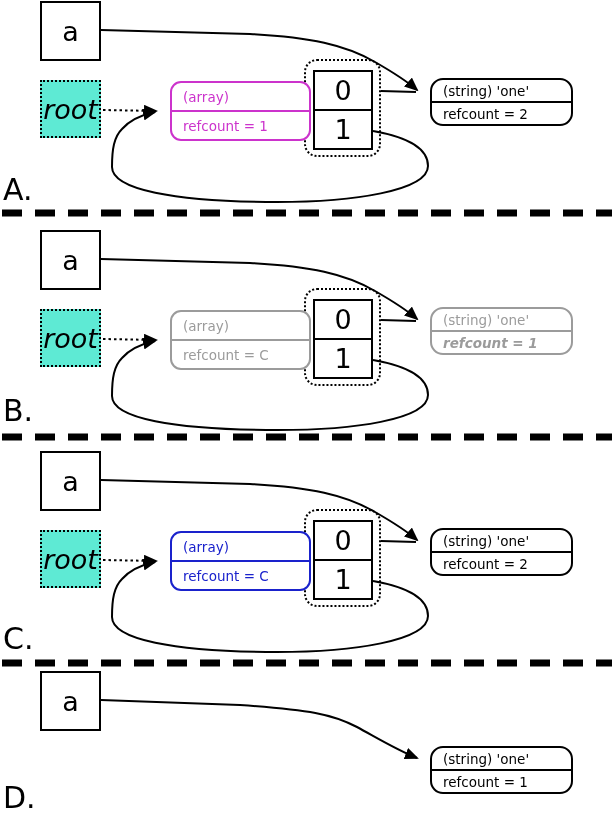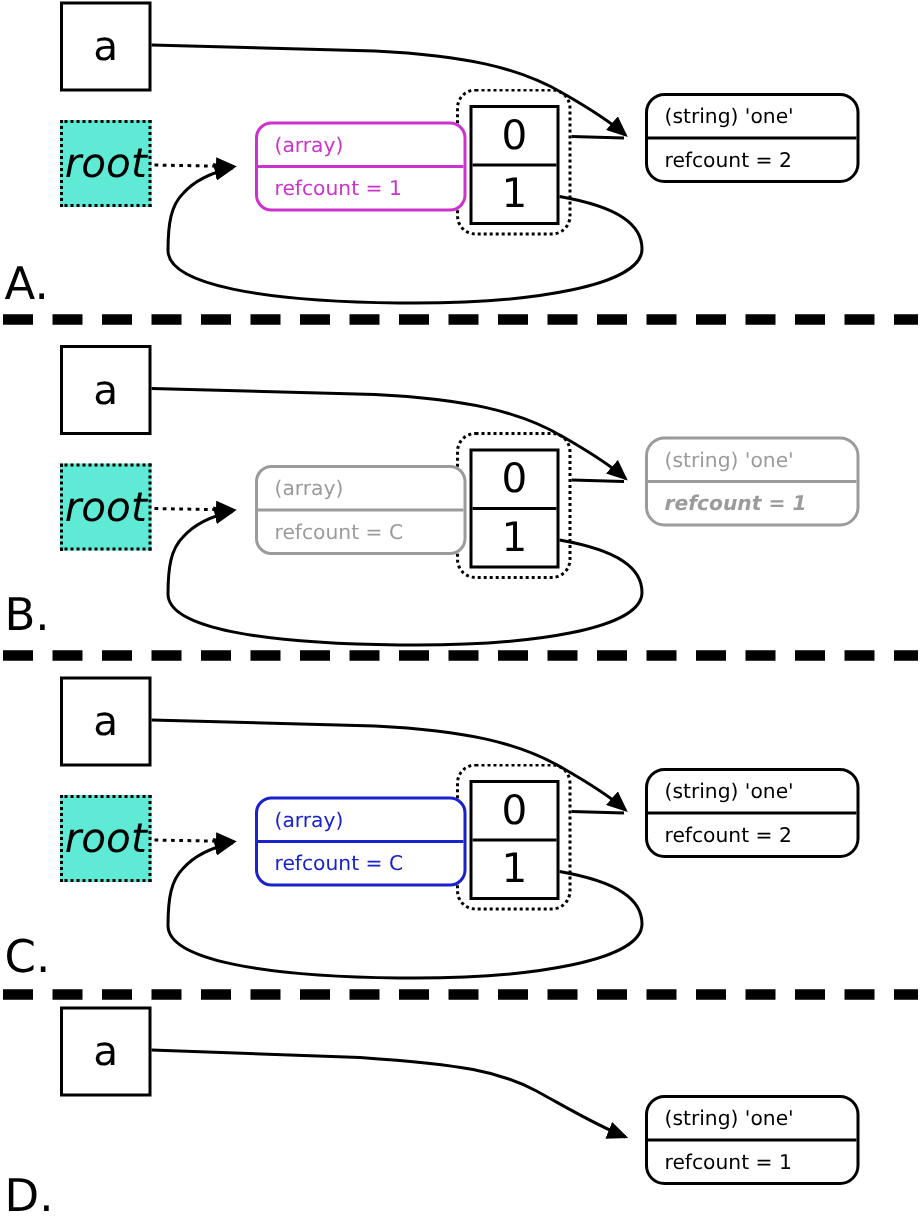--- a/index.html
+++ b/index.html
@@ -20,21 +20,21 @@
   .cell.second{border-top:2px solid #000;}
   .zval{position:absolute;box-sizing:border-box;border:2px solid currentColor;border-radius:11px;
         background:#fff;display:flex;flex-direction:column;font-size:13.5px;z-index:2;}
   .zval .zrow{flex:1;display:flex;align-items:center;padding-left:11px;}
   .zval .zrow.second{border-top:2px solid currentColor;text-align:center;}
   .zval.c-black{color:#000;}
   .zval.c-magenta{color:var(--magenta);}
   .zval.c-gray{color:var(--gray);}
   .zval.c-blue{color:var(--blue);}
   .zval.arr{width:141px;height:60px;}
-  .zval.str{width:143px;height:60px;border-radius:13px;}
+  .zval.str{width:143px;height:48px;border-radius:13px;margin-top:16px;}
   .bi{font-style:italic;font-weight:bold;}
   .plabel{position:absolute;font-size:30px;color:#000;z-index:2;line-height:1;}
 </style>
 </head>
 <body>
 
 <div id="stage">
 
   <div class="varbox" style="left:40px;top:1px">
     <span>a</span>

